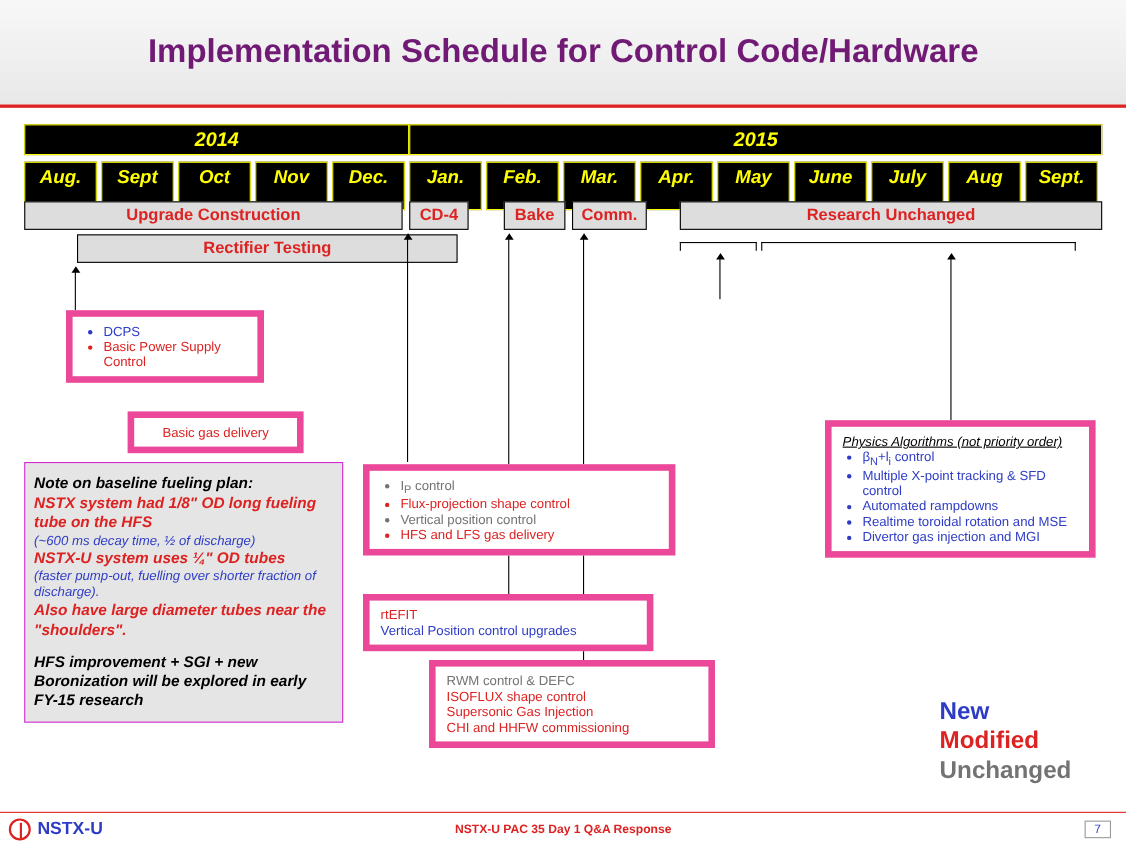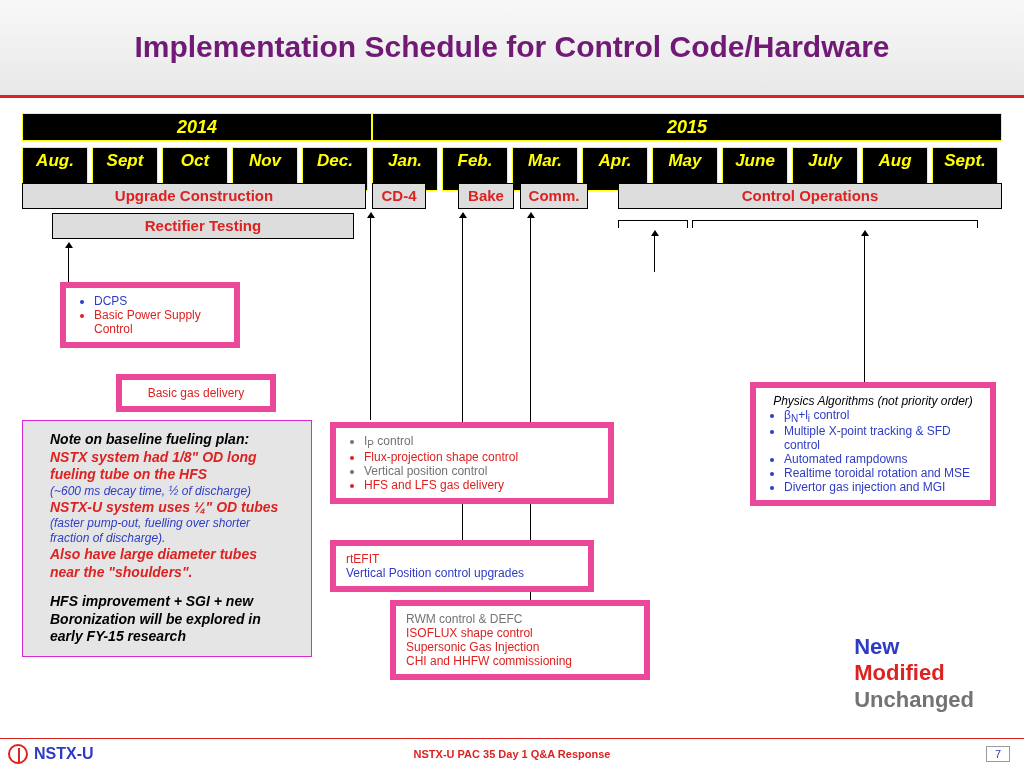--- a/index.html
+++ b/index.html
@@ -14,21 +14,21 @@
   .month-row { position: absolute; top: 147px; left: 22px; display: flex; gap: 4px; }
   .month { background: #000; color: #ff0; font-weight: bold; font-style: italic; font-size: 17px; border: 1px solid #ff0; text-align: center; width: 66px; height: 44px; line-height: 26px; }
   .phase-row { position: absolute; top: 183px; left: 22px; }
   .phase { position: absolute; background: #ddd; border: 1px solid #000; color: #d22; font-weight: bold; font-size: 15px; text-align: center; height: 26px; line-height: 24px; }
   .rect-test { top: 30px; }
   .brace { position: absolute; border: 1px solid #000; border-bottom: none; height: 8px; }
   .arrow-line { position: absolute; width: 1px; background: #000; }
   .arrow-line::before { content: ''; position: absolute; top: -6px; left: -3px; border: 4px solid transparent; border-bottom: 6px solid #000; }
   .box { position: absolute; background: #fff; border: 6px solid #ec4899; font-size: 12px; padding: 6px 10px; }
   .box ul { list-style: disc; margin-left: 18px; }
-  .note-box { position: absolute; background: #e5e5e5; border: 1.5px solid #d22bd2; padding: 10px 27px; font-size: 14px; line-height: 1.25; width: 290px; }
+  .note-box { position: absolute; background: #e5e5e5; border: 1.5px solid #d22bd2; padding: 10px 8px; font-size: 14px; line-height: 1.25; width: 290px; }
   .note-title { font-weight: bold; font-style: italic; }
   .red { color: #d22; }
   .blue { color: #2e3cc5; }
   .green { color: #737373; }
   .footer { position: absolute; bottom: 0; width: 100%; height: 30px; border-top: 1px solid #d22; display: flex; align-items: center; font-size: 12px; }
   .logo-circ { width: 20px; height: 20px; border: 2px solid #d22; border-radius: 50%; margin: 0 6px 0 8px; position: relative; }
   .logo-circ::after { content: ''; position: absolute; left: 8px; top: 2px; width: 2px; height: 14px; background: #d22; }
   .legend { position: absolute; right: 50px; bottom: 55px; font-size: 22px; font-weight: bold; line-height: 1.2; }
   .pgnum { position: absolute; right: 14px; bottom: 6px; border: 1px solid #999; padding: 1px 8px; font-size: 11px; color: #2e3cc5; }
 </style>
@@ -59,22 +59,22 @@
     <div class="month">July</div>
     <div class="month">Aug</div>
     <div class="month">Sept.</div>
   </div>
 
 <div class="phase-row">
   <div class="phase" style="left:0;width:344px">Upgrade Construction</div>
   <div class="phase" style="left:350px;width:54px">CD-4</div>
   <div class="phase" style="left:436px;width:56px">Bake</div>
   <div class="phase" style="left:498px;width:68px">Comm.</div>
-  <div class="phase" style="left:596px;width:384px">Control Operations</div>
-  <div class="phase rect-test" style="left:30px;width:302px">Rectifier Testing</div>
+  <div class="phase" style="left:596px;width:384px">Research Unchanged</div>
+  <div class="phase rect-test" style="left:48px;width:346px">Rectifier Testing</div>
 </div>
 
 <div class="brace" style="top:220px;left:618px;width:70px"></div>
 <div class="brace" style="top:220px;left:692px;width:286px"></div>
 
 <div class="arrow-line" style="left:68px;top:244px;height:38px"></div>
 <div class="arrow-line" style="left:370px;top:214px;height:206px"></div>
 <div class="arrow-line" style="left:462px;top:214px;height:326px"></div>
 <div class="arrow-line" style="left:530px;top:214px;height:386px"></div>
 <div class="arrow-line" style="left:654px;top:232px;height:40px"></div>
@@ -104,21 +104,21 @@
 </div>
 
 <div class="box" style="left:390px;top:600px;width:260px">
   <div class="green">RWM control &amp; DEFC</div>
   <div class="red">ISOFLUX shape control</div>
   <div class="red">Supersonic Gas Injection</div>
   <div class="red">CHI and HHFW commissioning</div>
 </div>
 
 <div class="box" style="left:750px;top:382px;width:246px">
-  <div style="text-align:center;font-style:italic;">Physics Algorithms (not priority order)</div>
+  <div style="text-align:left;font-style:italic;text-decoration:underline">Physics Algorithms (not priority order)</div>
   <ul class="blue">
     <li><span>β</span><sub>N</sub><span>+l</span><sub>i</sub><span> control</span></li>
     <li>Multiple X-point tracking &amp; SFD control</li>
     <li>Automated rampdowns</li>
     <li>Realtime toroidal rotation and MSE</li>
     <li>Divertor gas injection and MGI</li>
   </ul>
 </div>
 
 <div class="note-box" style="left:22px;top:420px">

